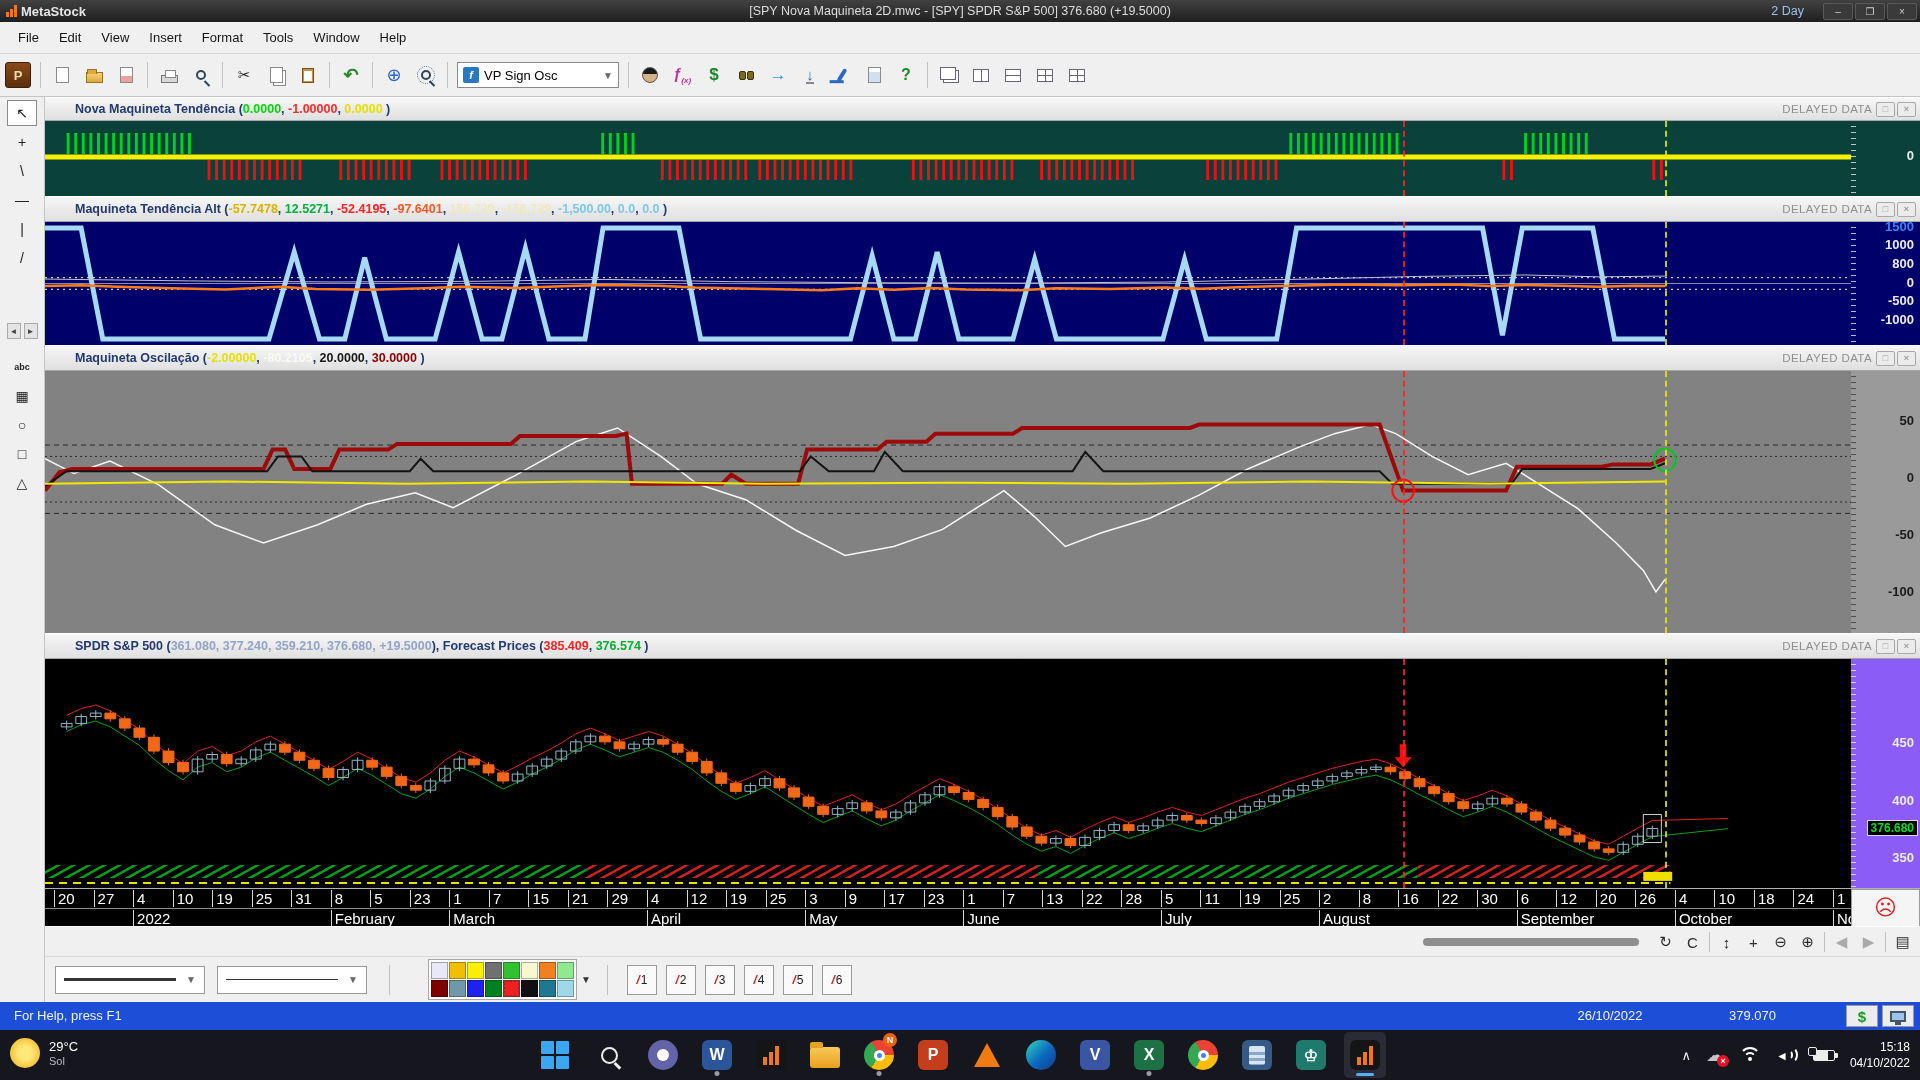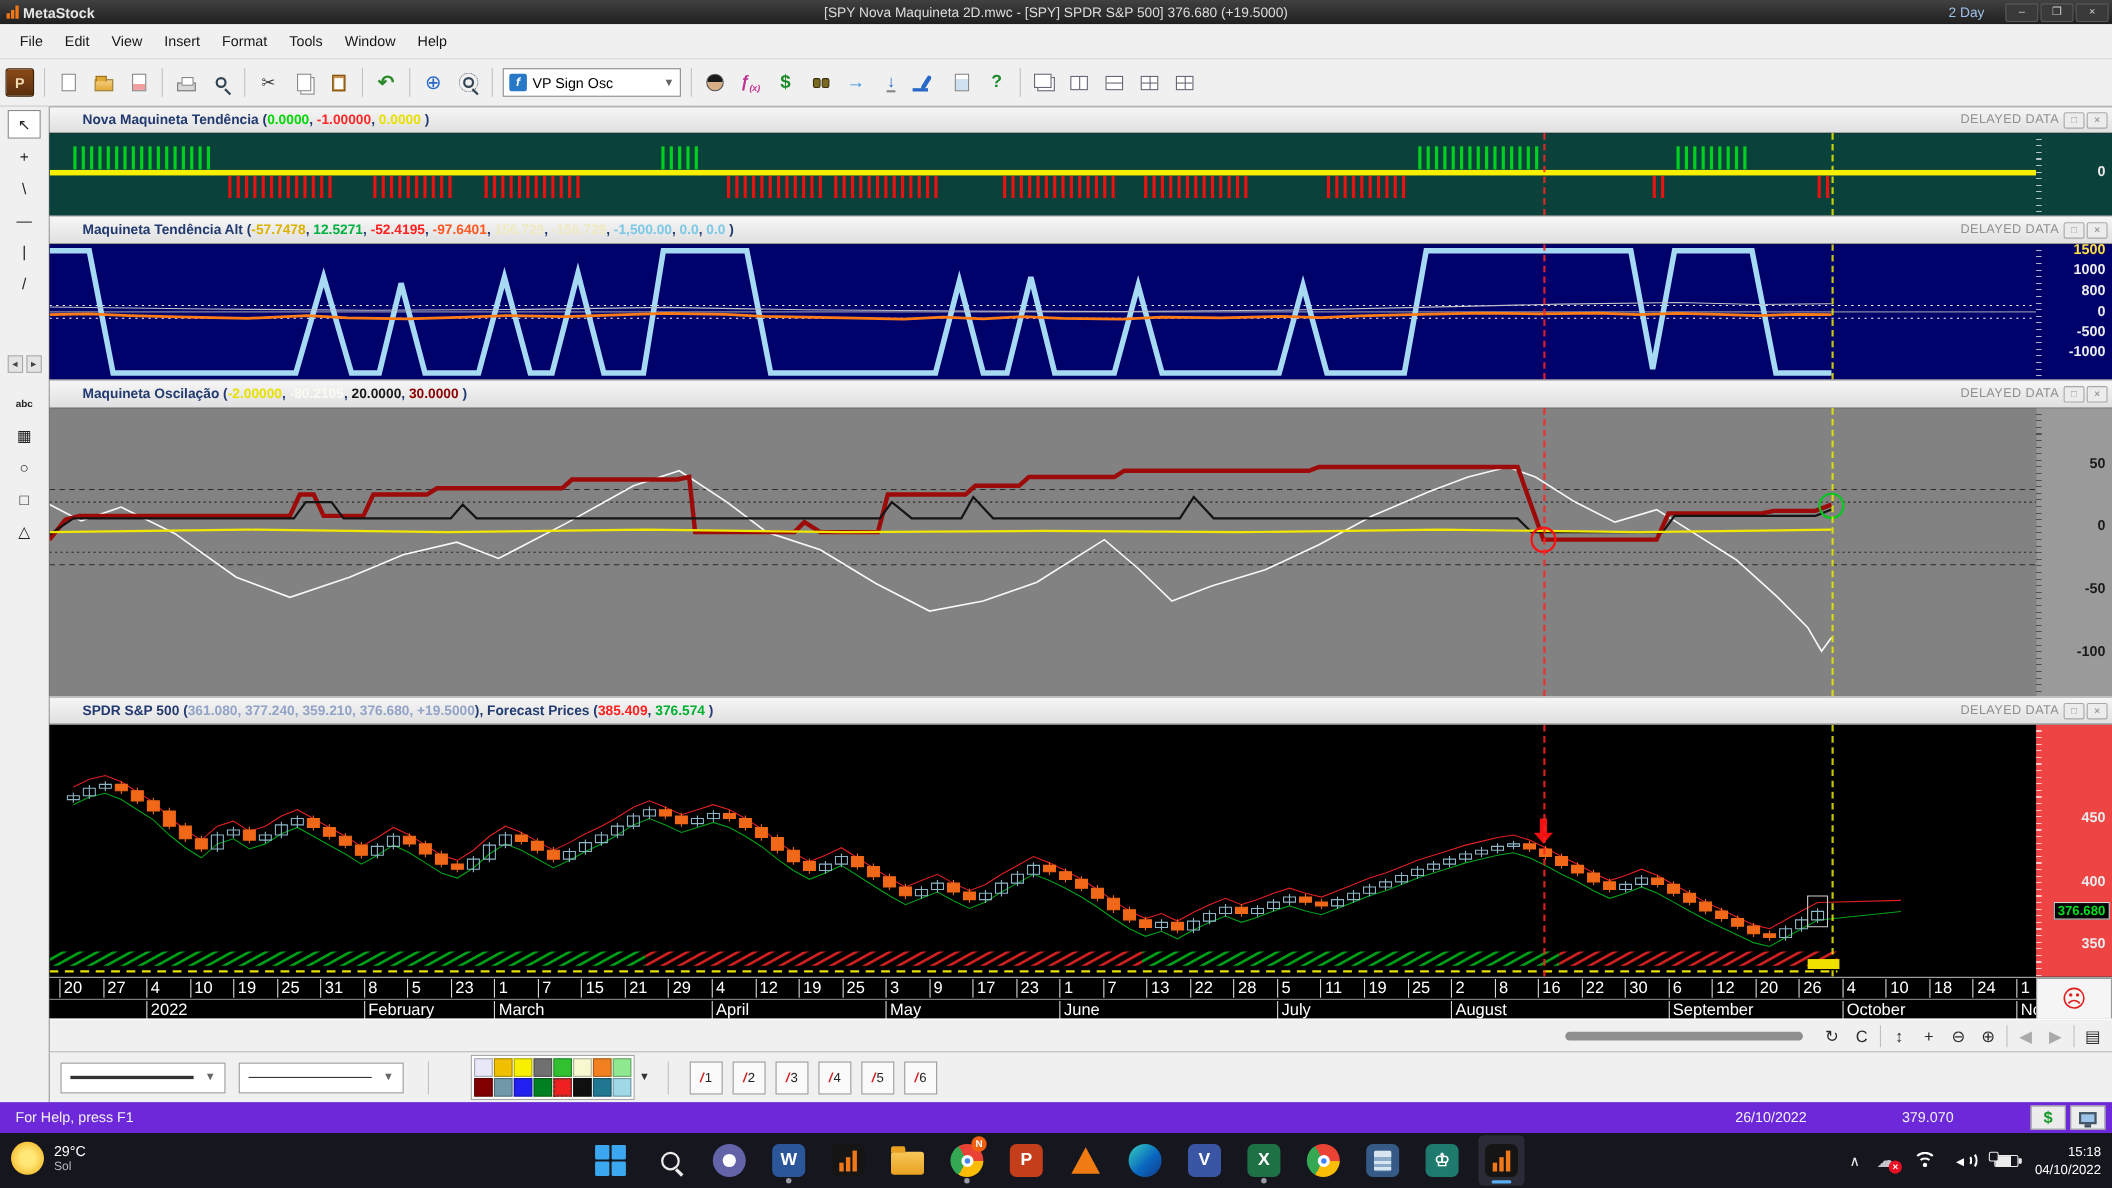--- a/index.html
+++ b/index.html
@@ -91,21 +91,21 @@
 .lsd.thin .line{border-top-width:1px}
 .lsd .chev{color:#666;font-size:10px}
 .palette{display:grid;grid-template-columns:repeat(8,17px);grid-auto-rows:17px;gap:1px;background:#fff;border:1px solid #a8a8a8;padding:2px;margin-left:28px}
 .pal{border:1px solid rgba(0,0,0,.3)}
 .pal.sel{outline:2px dotted #803030;outline-offset:-2px}
 .paldrop{color:#333;font-size:10px;margin:0 6px 0 4px}
 .tmplbtn{width:30px;height:30px;background:#fafafa;border:1px solid #9a9a9a;margin-left:9px;display:flex;align-items:center;justify-content:center;font-size:12px;color:#222;gap:1px}
 .tmplbtn .rl{color:#d02020;font-weight:bold;font-style:italic}
 .tb2sep{width:1px;height:30px;background:#c0c0c0;margin:0 10px}
 
-.statusbar{position:absolute;left:0;right:0;top:1002px;height:28px;background:#6d28d9;color:#f2f2f2;font-size:13px}
+.statusbar{position:absolute;left:0;right:0;top:1002px;height:28px;background:#1d4ed8;color:#f2f2f2;font-size:13px}
 .sb-help{position:absolute;left:14px;top:6px}
 .sb-date{position:absolute;left:1545px;width:130px;top:6px;text-align:center}
 .sb-price{position:absolute;left:1700px;width:105px;top:6px;text-align:center}
 .sb-btn{position:absolute;top:3px;width:32px;height:22px;background:#ececec;border:1px solid #9a9a9a;display:flex;align-items:center;justify-content:center}
 .mon{width:16px;height:11px;border:2px solid #456;background:#9cc4e8;position:relative}
 .mon:after{content:'';position:absolute;left:3px;bottom:-5px;width:6px;height:3px;background:#456}
 
 .taskbar{position:absolute;left:0;right:0;top:1030px;height:50px;background:#16161f;color:#fff}
 .weather{position:absolute;left:10px;top:8px;display:flex;align-items:center;gap:9px}
 .sun{width:30px;height:30px;border-radius:50%;background:radial-gradient(#ffe878 30%,#f0a810)}
@@ -482,21 +482,21 @@
           <line x1="0" y1="61.5" x2="1000" y2="61.5" stroke="#8888a8" stroke-width="1" vector-effect="non-scaling-stroke"></line>
           <polyline points="0,5.927710843373494 20,5.927710843373494 32,117.0722891566265 124,117.0722891566265 138,30.009036144578314 152,117.0722891566265 166,117.0722891566265 177,35.566265060240966 189,117.0722891566265 216,117.0722891566265 229,30.009036144578314 242,117.0722891566265 253,117.0722891566265 266,26.30421686746988 279,117.0722891566265 299,117.0722891566265 309,5.927710843373494 351,5.927710843373494 363,117.0722891566265 446,117.0722891566265 458,33.71385542168675 470,117.0722891566265 482,117.0722891566265 494,30.009036144578314 506,117.0722891566265 536,117.0722891566265 548,37.41867469879518 560,117.0722891566265 619,117.0722891566265 631,37.41867469879518 643,117.0722891566265 682,117.0722891566265 693,5.927710843373494 796,5.927710843373494 807,113.36746987951807 818,5.927710843373494 857,5.927710843373494 869,117.0722891566265 897,117.0722891566265" fill="none" stroke="#a6d9f2" stroke-width="5" vector-effect="non-scaling-stroke"></polyline>
           <polyline points="0,64.0933734939759 20,63.352409638554214 40,64.83433734939759 70,66.31626506024097 100,67.4277108433735 130,64.83433734939759 150,67.05722891566265 180,67.79819277108433 210,66.31626506024097 230,64.83433734939759 260,65.94578313253012 290,64.0933734939759 310,62.98192771084338 340,63.72289156626506 360,65.57530120481927 400,67.05722891566265 430,68.16867469879519 450,66.31626506024097 470,67.79819277108433 490,65.94578313253012 510,67.4277108433735 540,68.16867469879519 560,66.31626506024097 590,67.05722891566265 620,65.57530120481927 640,66.6867469879518 660,65.20481927710844 690,63.72289156626506 720,62.61144578313253 750,63.352409638554214 780,62.61144578313253 800,64.0933734939759 820,62.98192771084338 840,63.72289156626506 860,64.83433734939759 880,63.72289156626506 897,64.0933734939759" fill="none" stroke="#ff7c14" stroke-width="2.5" vector-effect="non-scaling-stroke"></polyline>
           <polyline points="0,57.054216867469876 80,58.9066265060241 160,60.01807228915663 240,59.27710843373494 310,57.42469879518072 380,59.64759036144578 460,60.75903614457831 540,61.12951807228916 620,60.01807228915663 690,57.42469879518072 760,54.46084337349398 820,52.97891566265061 860,54.83132530120482 897,54.09036144578313" fill="none" stroke="#c0c0c8" stroke-width="1" vector-effect="non-scaling-stroke"></polyline>
         </svg>
         <div class="vcur" style="left: 75.2%; border-left-color: rgb(255, 36, 36);"></div>
         <div class="vcur" style="left: 89.7%; border-left-color: rgb(232, 232, 0);"></div>
       </div>
       <div class="scale" style="background: rgb(0, 0, 107);">
         <div class="ruler" style="background: repeating-linear-gradient(transparent 0px, transparent 5px, rgba(255, 255, 255, 0.7) 5px, rgba(255, 255, 255, 0.7) 6px);"></div>
-        <div class="slab" style="top: -3.07229px; color: #fde047;">1500</div>
+        <div class="slab" style="top: -3.07229px; color: #3b82f6;">1500</div>
         <div class="slab" style="top: 15.4518px; color: rgb(236, 236, 236);">1000</div>
         <div class="slab" style="top: 33.9759px; color: rgb(236, 236, 236);">800</div>
         <div class="slab" style="top: 52.5px; color: rgb(236, 236, 236);">0</div>
         <div class="slab" style="top: 71.0241px; color: rgb(236, 236, 236);">-500</div>
         <div class="slab" style="top: 89.5482px; color: rgb(236, 236, 236);">-1000</div>
         <div class="slab" style="top: 125px; color: rgb(236, 236, 236);">-1500</div>
       </div>
     </div>
     <div class="phead" style="top: 248px; height: 26px;">
       <span class="ptitle"><span style="color: rgb(34, 58, 112);">Maquineta Oscilação (</span><span style="color: rgb(232, 224, 0);">-2.00000</span><span style="color: rgb(34, 58, 112);">, </span><span style="color: rgb(250, 250, 242);">-80.2105</span><span style="color: rgb(34, 58, 112);">, </span><span style="color: rgb(24, 24, 24);">20.0000</span><span style="color: rgb(34, 58, 112);">, </span><span style="color: rgb(139, 0, 0);">30.0000</span><span style="color: rgb(34, 58, 112);"> )</span></span>
@@ -777,21 +777,21 @@
           <rect x="878.9449541284404" y="177.21608040201005" width="6" height="8.05527638190955" fill="none" stroke="#8fb6c8" stroke-width="1" vector-effect="non-scaling-stroke"></rect>
           <line x1="890" y1="166.6521608040201" x2="890" y2="180.0929648241206" stroke="#8fb6c8" stroke-width="1" vector-effect="non-scaling-stroke"></line>
           <rect x="887" y="169.52904522613065" width="6" height="7.6870351758794015" fill="none" stroke="#8fb6c8" stroke-width="1" vector-effect="non-scaling-stroke"></rect>
           <rect x="885" y="155.52904522613065" width="10" height="28" fill="none" stroke="#d0d0d0" stroke-width="1" vector-effect="non-scaling-stroke"></rect>
           <path d="M 750.2 85.15577889447236 L 753.8 85.15577889447236 L 753.8 98.15577889447236 L 756.8 98.15577889447236 L 752 108.15577889447236 L 747.2 98.15577889447236 L 750.2 98.15577889447236 Z" fill="#f01010"></path>
           <rect x="885" y="212.8894472361809" width="16" height="9" fill="#f0e000"></rect>
         </svg>
         <div class="vcur" style="left: 75.2%; border-left-color: rgb(255, 36, 36);"></div>
         <div class="vcur" style="left: 89.7%; border-left-color: rgb(232, 232, 0);"></div>
       </div>
-      <div class="scale" style="background: #ef4444;">
+      <div class="scale" style="background: #8b5cf6;">
         <div class="ruler" style="background: repeating-linear-gradient(transparent 0px, transparent 5px, rgba(255, 255, 255, 0.7) 5px, rgba(255, 255, 255, 0.7) 6px);"></div>
         <div class="slab" style="top: 76.1558px; color: rgb(236, 236, 236);">450</div>
         <div class="slab" style="top: 133.693px; color: rgb(236, 236, 236);">400</div>
         <div class="slab" style="top: 191.231px; color: rgb(236, 236, 236);">350</div>
         <div class="pricebox" style="top: 160.529px; color: rgb(0, 224, 32);">376.680</div>
       </div>
     </div>
     <div class="axis">
       <div class="axrow">
         <span class="tick" style="left: 0.5%;">20</span>

